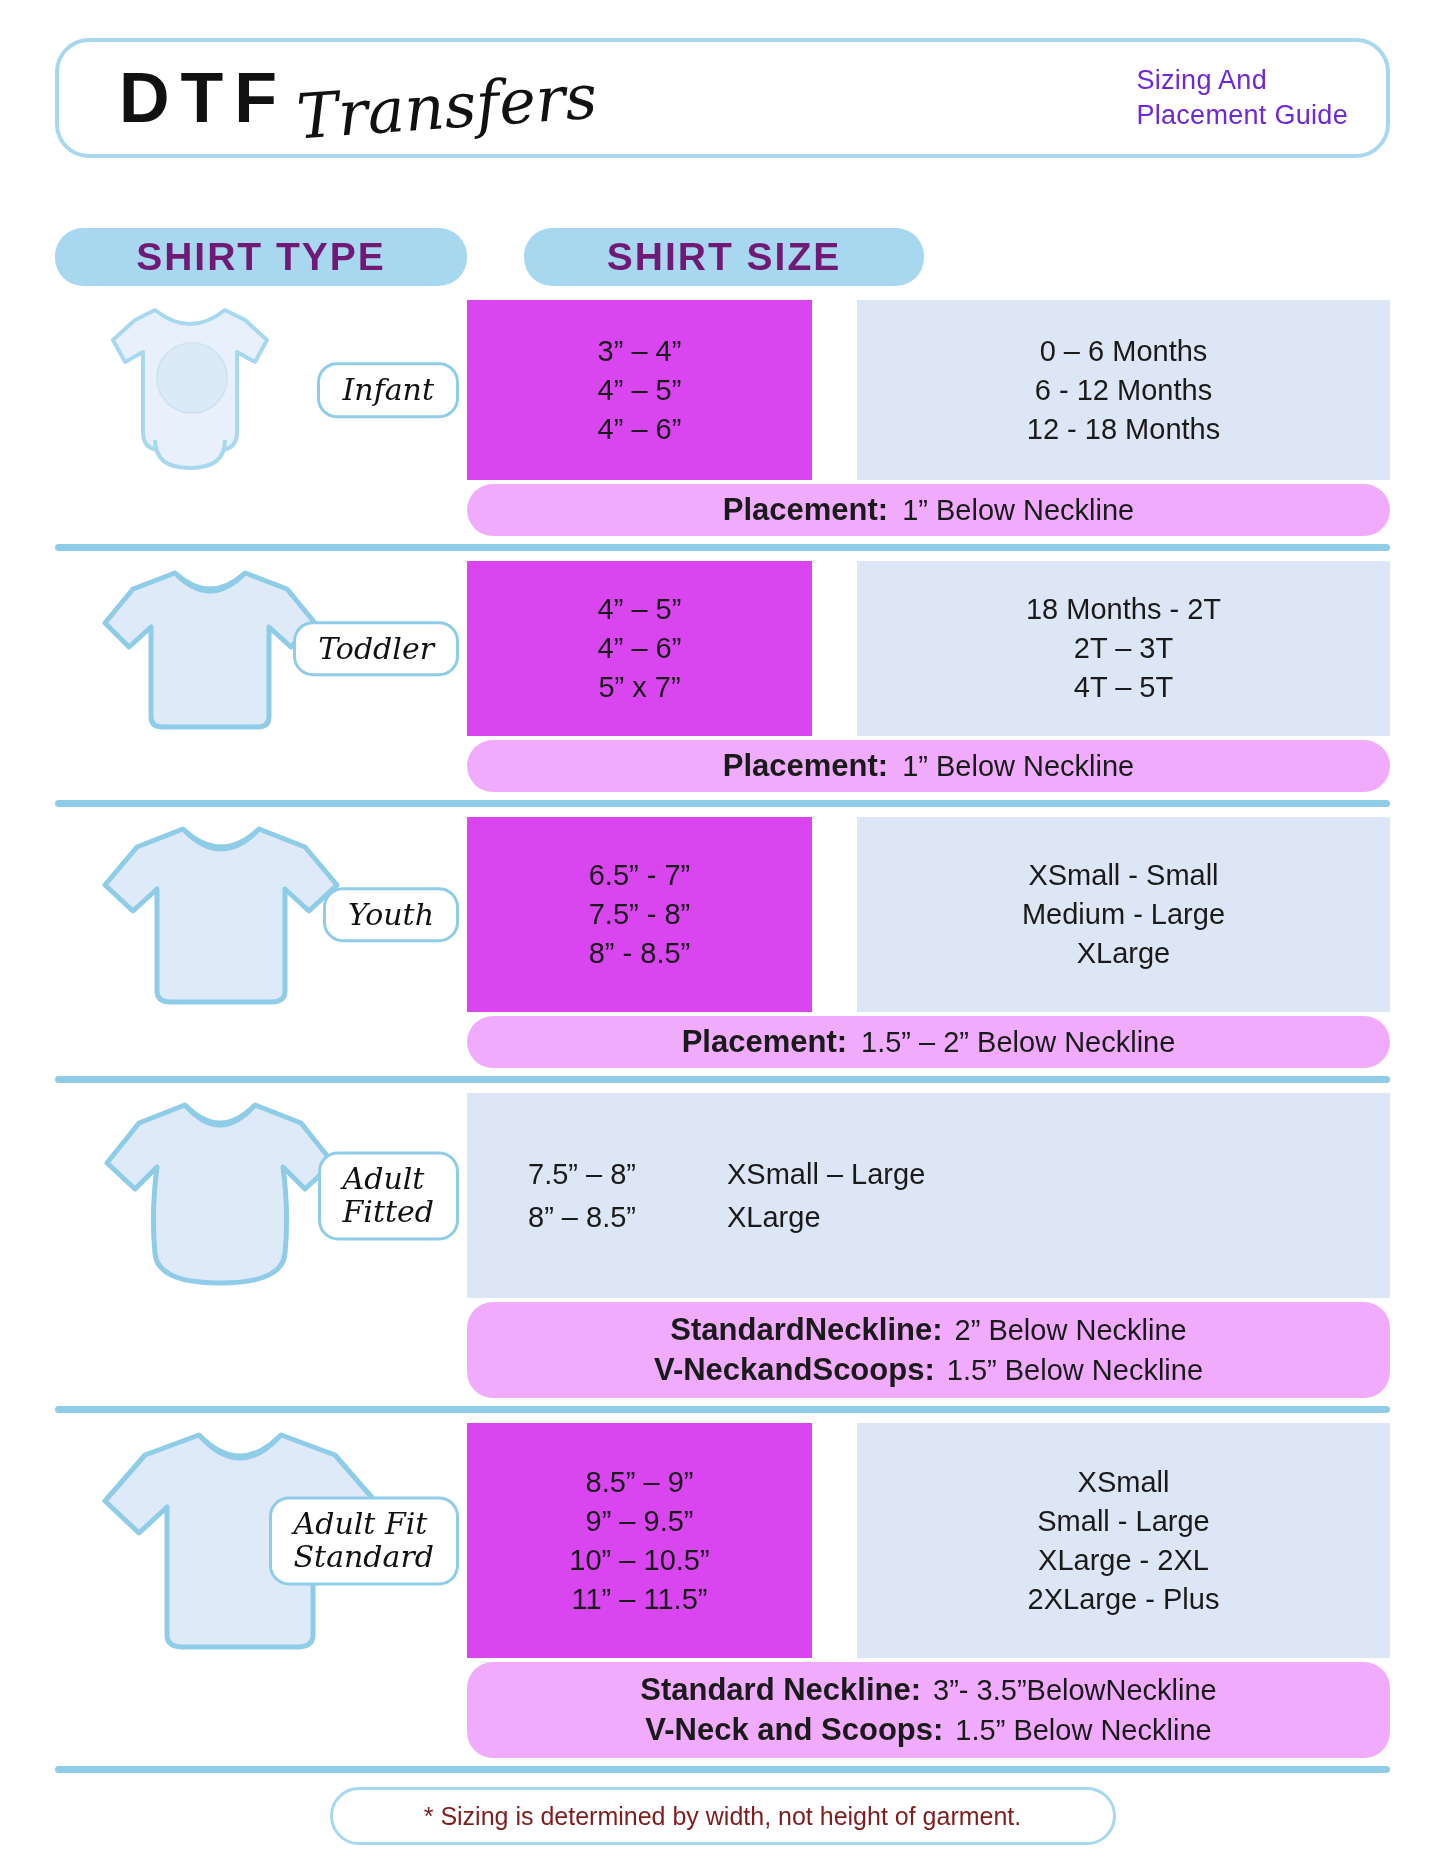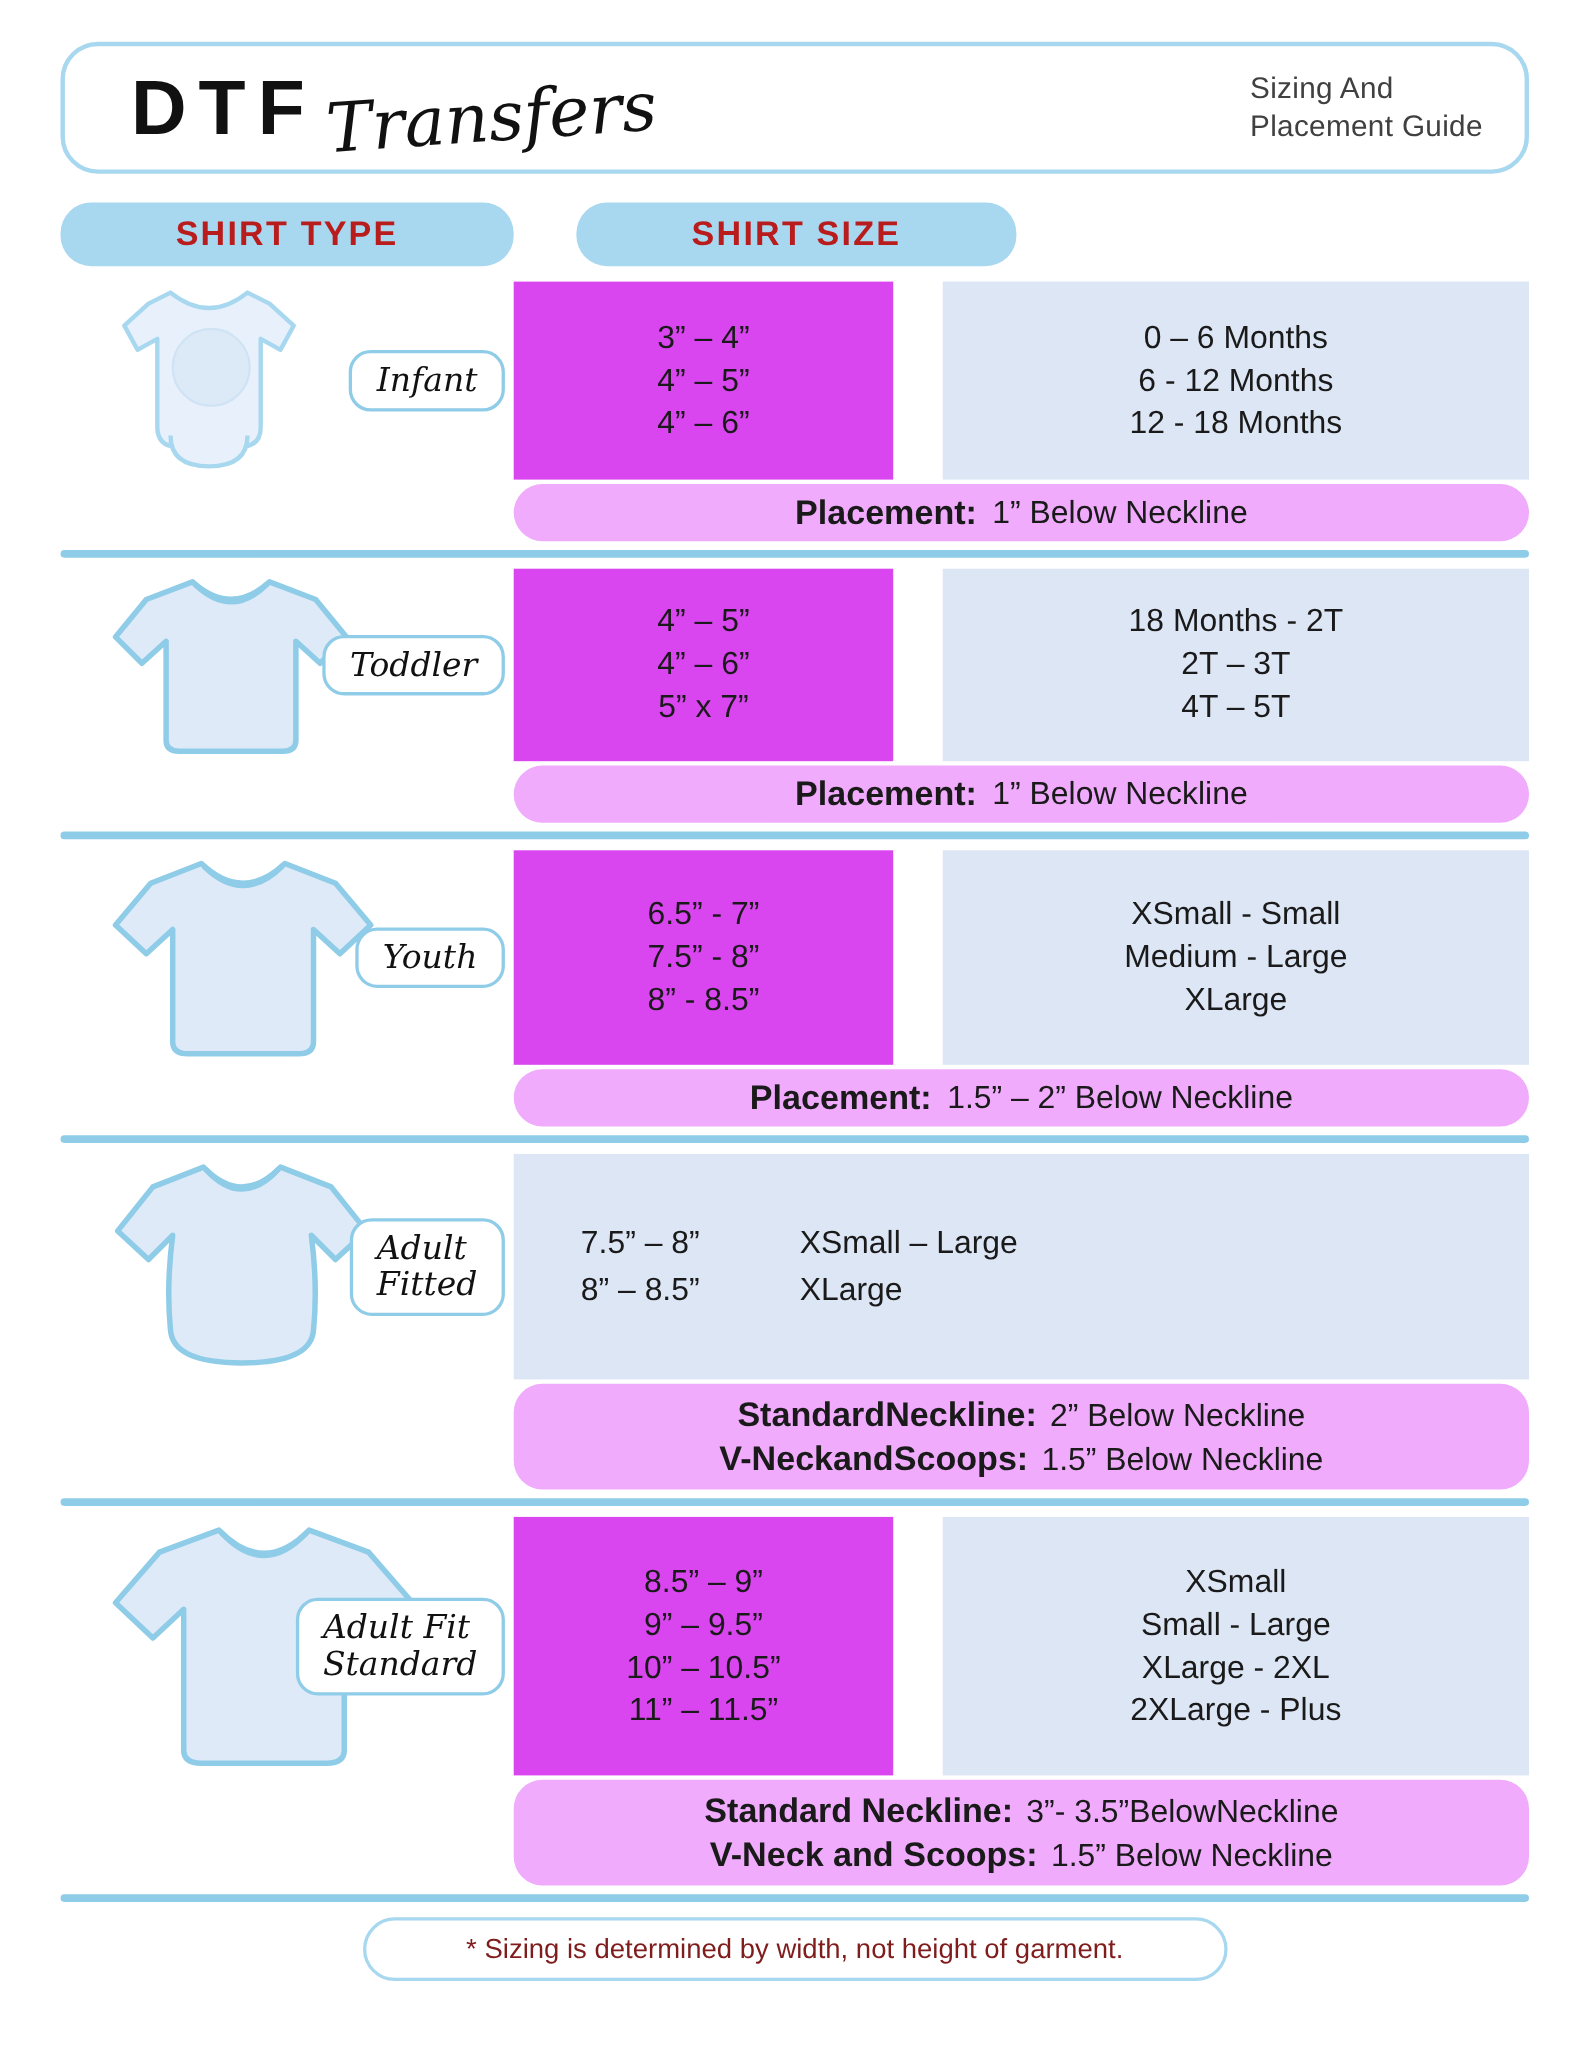--- a/index.html
+++ b/index.html
@@ -54,41 +54,42 @@
     line-height: 1;
     color: #111;
     margin-left: 8px;
     transform: rotate(-4deg) translateY(6px);
     display: inline-block;
   }
   .header-right {
     text-align: left;
     font-size: 27px;
     line-height: 1.28;
-    color: #404040;
+    color: #6d28d9;
     letter-spacing: 0.3px;
   }
 
   
   .col-heads {
     display: flex;
     gap: 12px;
     margin-bottom: 14px;
   }
   .pill {
     background: #a8d8ef;
-    color: #b91c1c;
+    color: #701a75;
     border-radius: 28px;
     height: 58px;
     display: flex;
     align-items: center;
     justify-content: center;
-    font-size: 31px;
+    font-size: 39px;
     font-weight: bold;
     letter-spacing: 2px;
+    margin-top: 44px;
   }
   .pill.shirt-type { width: 412px; }
   .pill.design-size { width: 345px; }
   .pill.shirt-size { width: 400px; margin-left: 45px;}
 
   
   .row {
     position: relative;
     margin-bottom: 4px;
   }

